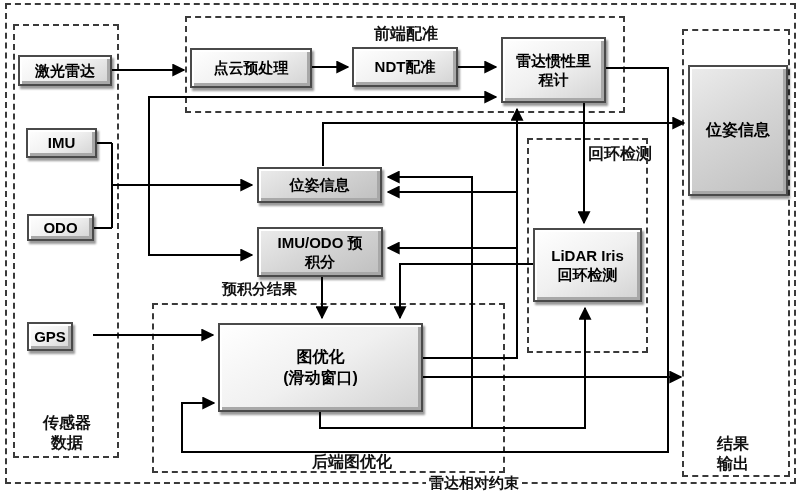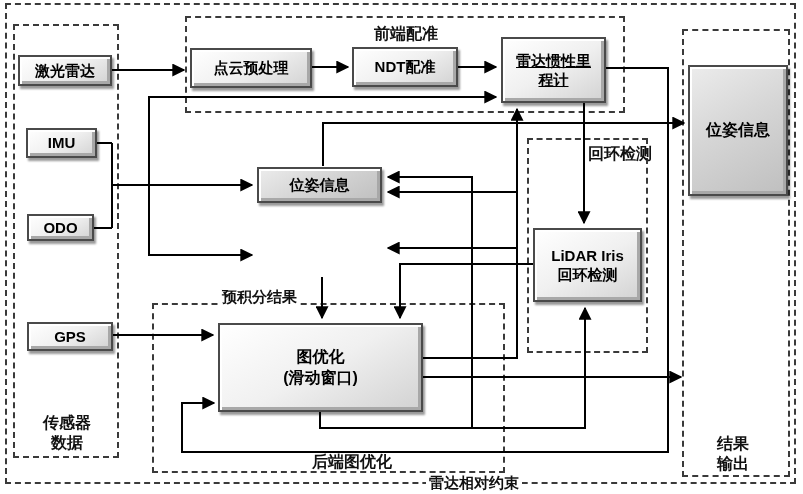--- a/index.html
+++ b/index.html
@@ -46,21 +46,21 @@
   <div class="dashed" style="left:682px;top:29px;width:108px;height:448px;"></div>
 
   <div class="container-label" style="left:26px;top:413px;width:82px;">传感器
 数据</div>
   <div class="container-label" style="left:360px;top:24px;width:92px;">前端配准</div>
   <div class="container-label" style="left:584px;top:144px;width:72px;">回环检测</div>
   <div class="container-label" style="left:300px;top:452px;width:104px;">后端图优化</div>
   <div class="container-label" style="left:692px;top:434px;width:82px;">结果
 输出</div>
 
-  <div class="edge-label" style="left:219px;top:288px;font-family:Liberation Serif, serif;">预积分结果</div>
+  <div class="edge-label" style="left:219px;top:280px;font-family:Liberation Serif, serif;">预积分结果</div>
   <div class="edge-label" style="left:426px;top:435px;margin-top:39px;">雷达相对约束</div>
 
   <svg class="edges" width="803" height="494">
     <defs>
       <marker id="arr" viewBox="0 0 10 10" refX="9" refY="5" markerWidth="6.5" markerHeight="6.5" orient="auto-start-reverse">
         <path d="M0,0 L10,5 L0,10 z" fill="#000"></path>
       </marker>
     </defs>
     <g stroke="#000" stroke-width="2" fill="none">
       <polyline points="112,70 184,70" marker-end="url(#arr)"></polyline>
@@ -84,24 +84,26 @@
       <polyline points="517,248 388,248" marker-end="url(#arr)"></polyline>
       <polyline points="423,377 681,377" marker-end="url(#arr)"></polyline>
       <polyline points="320,412 320,428 585,428 585,308" marker-end="url(#arr)"></polyline>
       <polyline points="472,428 472,177 388,177" marker-end="url(#arr)"></polyline>
     </g>
   </svg>
 
   <div class="node" style="left:18px;top:55px;width:94px;height:31px;">激光雷达</div>
   <div class="node" style="left:26px;top:128px;width:71px;height:30px;">IMU</div>
   <div class="node" style="left:27px;top:214px;width:67px;height:27px;">ODO</div>
-  <div class="node" style="left:27px;top:322px;width:86px;height:29px;">GPS</div>
+  <div class="node" style="left:27px;top:322px;width:46px;height:29px;">GPS</div>
   <div class="node" style="left:190px;top:48px;width:122px;height:40px;">点云预处理</div>
   <div class="node" style="left:352px;top:47px;width:106px;height:40px;">NDT配准</div>
-  <div class="node" style="left:501px;top:37px;width:105px;height:66px;text-decoration:underline;">雷达惯性里
+  <div class="node" style="left:501px;top:37px;width:105px;height:66px;">雷达惯性里
 程计</div>
   <div class="node shade" style="left:257px;top:167px;width:125px;height:36px;">位姿信息</div>
+  <div class="node shade" style="left:257px;top:227px;width:126px;height:50px;">IMU/ODO 预
+积分</div>
   <div class="node" style="left:533px;top:228px;width:109px;height:74px;">LiDAR Iris
 回环检测</div>
   <div class="node big" style="left:218px;top:323px;width:205px;height:89px;">图优化
 (滑动窗口)</div>
   <div class="node shade big" style="left:688px;top:65px;width:100px;height:131px;">位姿信息</div>
 </div>
 
 </body></html>

